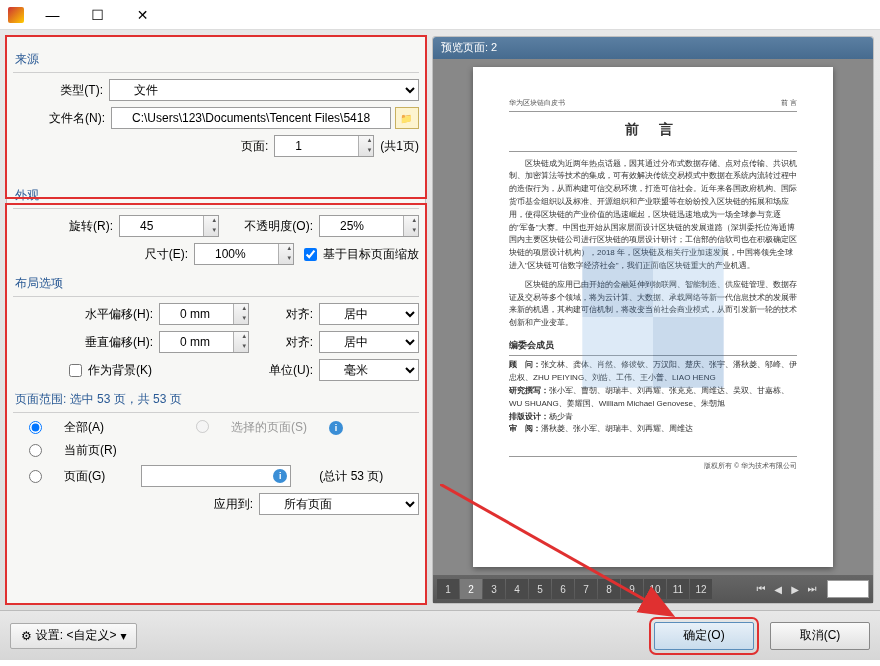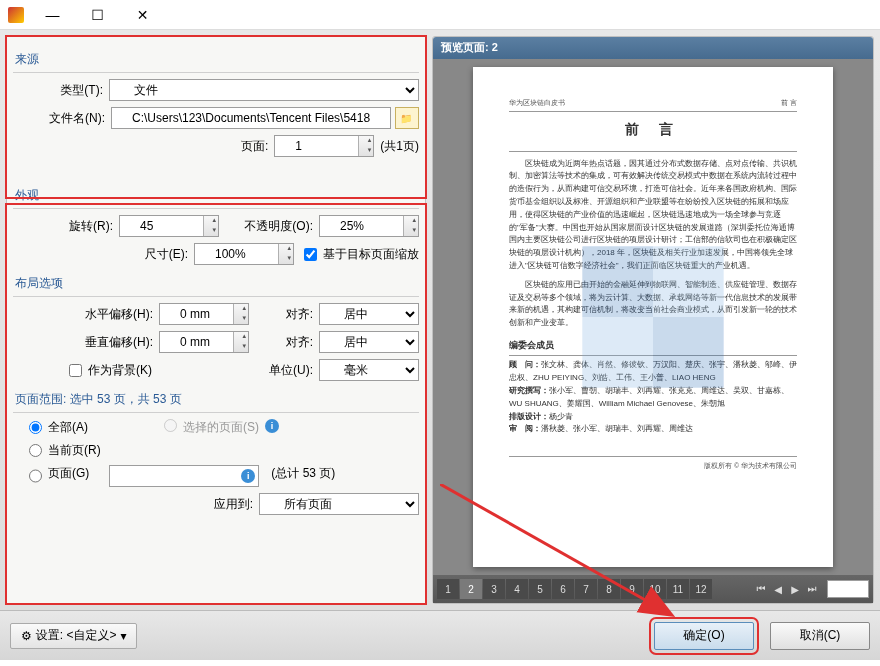--- a/index.html
+++ b/index.html
@@ -15,36 +15,36 @@
 .row { display: flex; align-items: center; margin-bottom: 6px; font-size: 12px; justify-content: flex-end; }
 .label { text-align: right; padding-right: 6px; }
 .label70 { width: 70px; }
 .label100 { width: 100px; }
 input[type=text], select { height: 22px; border: 1px solid #9d9d9d; background: #fff; font-size: 12px; padding: 0 20px; }
 .spinner { position: relative; display: inline-block; }
 .spinner::after { content: ""; position: absolute; right: 1px; top: 1px; bottom: 1px; width: 14px; background: linear-gradient(#f7f7f7,#e2e2e2); border-left: 1px solid #b0b0b0; }
 .spinner::before { content:"▴\A▾"; white-space:pre; position:absolute; right:3px; top:0; font-size:7px; line-height:10px; z-index:2; color:#555;}
 .cb { display:flex; align-items:center; gap:6px; }
 .redbox { position:absolute; border:2px solid #e03030; pointer-events:none; }
-.preview-head { height: 22px; background: linear-gradient(#5b7fa2,#466b8f); color:#fff; font-size:11px; padding:3px 8px; border-top-left-radius:3px; border-top-right-radius:3px;font-weight:bold;}
+.preview-head { height: 22px; background: linear-gradient(#5b7fa2,#466b8f); color:#fff; font-size:11px; padding:3px 8px; border-top-left-radius:3px; border-top-right-radius:3px;}
 .preview-body { flex:1; background:#888; display:flex; align-items:center; justify-content:center; padding:8px;}
 .page { width: 360px; height: 500px; background:#fff; box-shadow:0 2px 6px rgba(0,0,0,0.4); position:relative; padding: 30px 36px; font-size:8px; color:#333; line-height:1.6; overflow:hidden;}
 .wm { position:absolute; left:50%; top:50%; width:200px; height:200px; transform:translate(-50%,-50%) rotate(45deg); opacity:.25; }
 .wm::before { content:""; position:absolute; inset:0; background: conic-gradient(from 45deg,#2d6fb8 0 25%, #7db0e0 25% 50%, #2d6fb8 50% 75%, #7db0e0 75% 100%); clip-path: polygon(50% 0,100% 50%,50% 100%,0 50%);}
 .thumbstrip { height:28px; background: linear-gradient(#666,#555); display:flex; align-items:center; padding:0 4px; gap:1px; color:#ddd; font-size:10px;}
 .thumb { width:22px; height:20px; background:#4a4a4a; display:flex; align-items:center; justify-content:center; cursor:pointer;}
 .thumb.sel { background:#7a7a7a; color:#fff; }
 .thumbnav { width:16px; text-align:center; cursor:pointer;}
 .footer { height: 50px; background: linear-gradient(#e8e8e8,#d6d6d6); display:flex; align-items:center; padding: 0 10px; border-top:1px solid #bbb;}
 .settings-btn { height:26px; border:1px solid #aaa; background:linear-gradient(#fafafa,#e4e4e4); font-size:12px; padding:0 10px; display:flex; align-items:center; gap:4px; border-radius:2px;}
 .btn { height:28px; width:100px; border:1px solid #888; background:linear-gradient(#fafafa,#e0e0e0); font-size:12px; border-radius:2px;}
 .btn.ok { border:1px solid #5a8dbb; background:linear-gradient(#e8f0f8,#c9dcec); outline:2px solid #e03030; outline-offset:3px;}
 .arrow { position:absolute; pointer-events:none; transform-origin: top left;}
 .browse-btn { width:24px; height:22px; border:1px solid #c8b060; background:#fdf4d0; margin-left:4px; display:flex; align-items:center; justify-content:center; font-size:10px; color:#b08010;}
-.radio-row { display:flex; gap:6px; font-size:12px; margin-bottom:6px;}
+.radio-row { display:flex; align-items:center; gap:22px; font-size:12px; margin-bottom:6px;}
 .radio-row input[type=radio] { margin:0;}
 .info-icon{display:inline-block;width:14px;height:14px;border-radius:50%;background:#3a8ed6;color:#fff;font-size:9px;text-align:center;line-height:14px;font-weight:bold;}
 h3.doctitle{text-align:center;font-size:14px;letter-spacing:8px;margin:6px 0 10px;}
 .doc-small{font-size:7px;color:#555;}
 hr.doc{border:none;border-top:1px solid #999;margin:3px 0;}
 .doc-section{font-weight:bold;font-size:9px;margin-top:8px;}
 </style>
 </head>
 <body>
 

